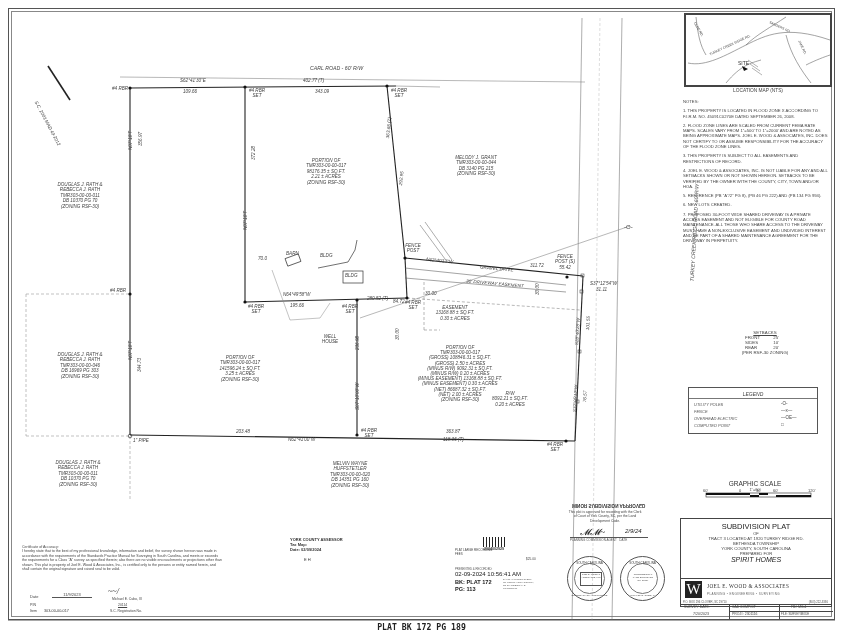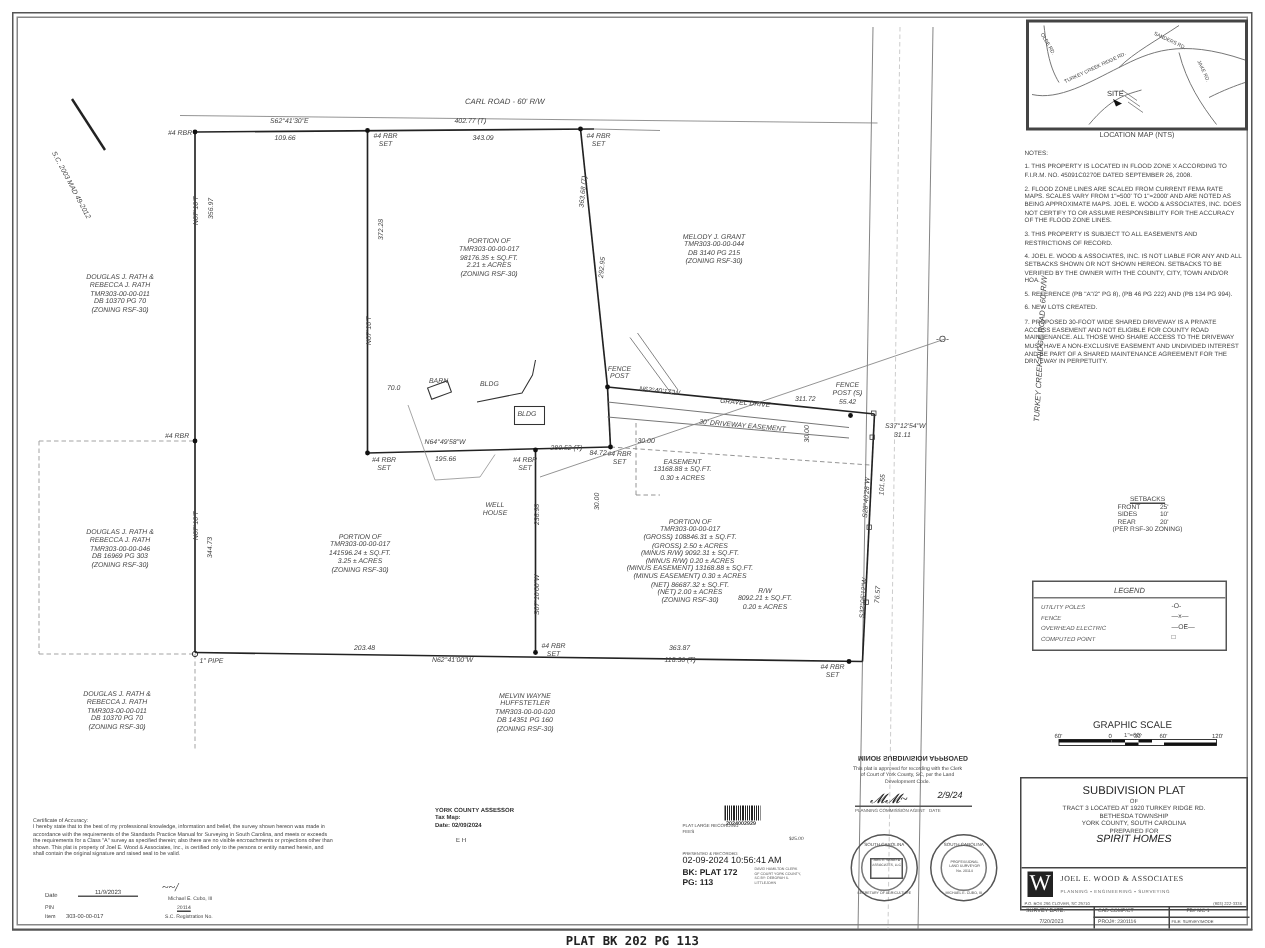--- a/index.html
+++ b/index.html
@@ -392,13 +392,13 @@
   <div style="position:absolute;left:12px;top:15px;width:20px;height:12px;border:0.5px solid #555;font-size:2.2px;line-height:2.8px;text-align:center;color:#444;">JOEL E. WOOD &amp; ASSOCIATES, LLC</div>
   <div style="position:absolute;left:0;bottom:3px;width:100%;text-align:center;font-size:2.4px;color:#444;">SECRETARY OF AGRICULTURE</div>
 </div>
 <div class="stamp" style="left:620px;top:556px;width:45px;height:45px;">
   <div class="stamp" style="left:6px;top:6px;width:31px;height:31px;border-color:#777;"></div>
   <div style="position:absolute;left:0;top:4px;width:100%;text-align:center;font-size:3px;color:#444;">SOUTH CAROLINA</div>
   <div style="position:absolute;left:10px;top:16px;width:24px;font-size:2.4px;line-height:3px;text-align:center;color:#444;">PROFESSIONAL LAND SURVEYOR No. 20114</div>
   <div style="position:absolute;left:0;bottom:3px;width:100%;text-align:center;font-size:2.4px;color:#444;">MICHAEL E. CUBO, III</div>
 </div>
 
-<div class="footer">PLAT BK 202 PG 113</div>
+<div class="footer">PLAT BK 172 PG 189</div>
 
 </body></html>

